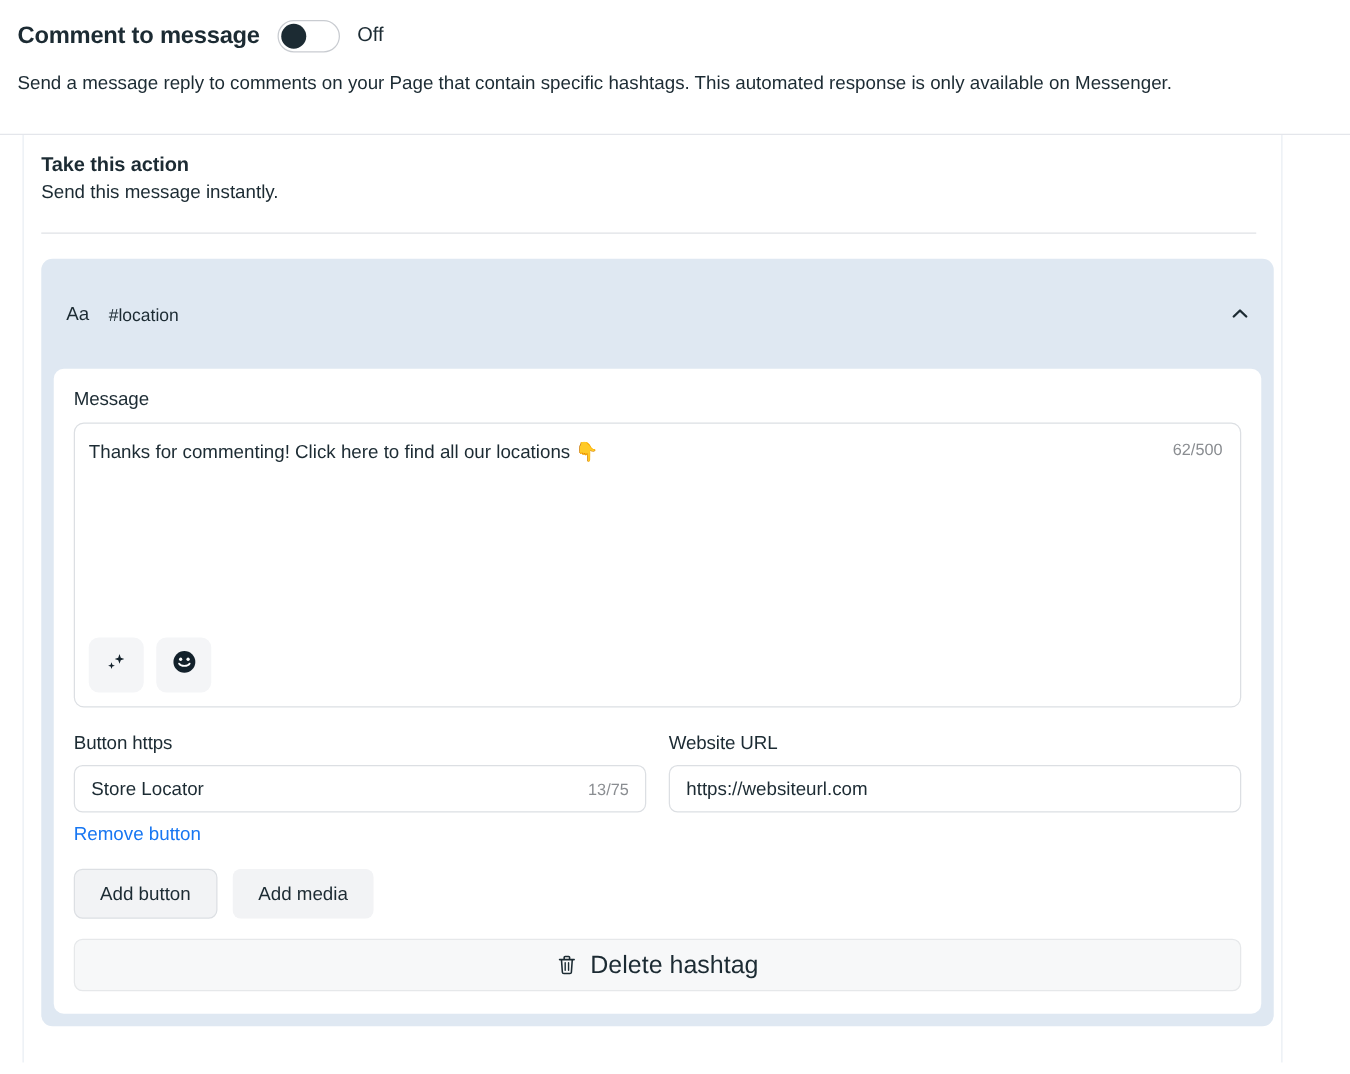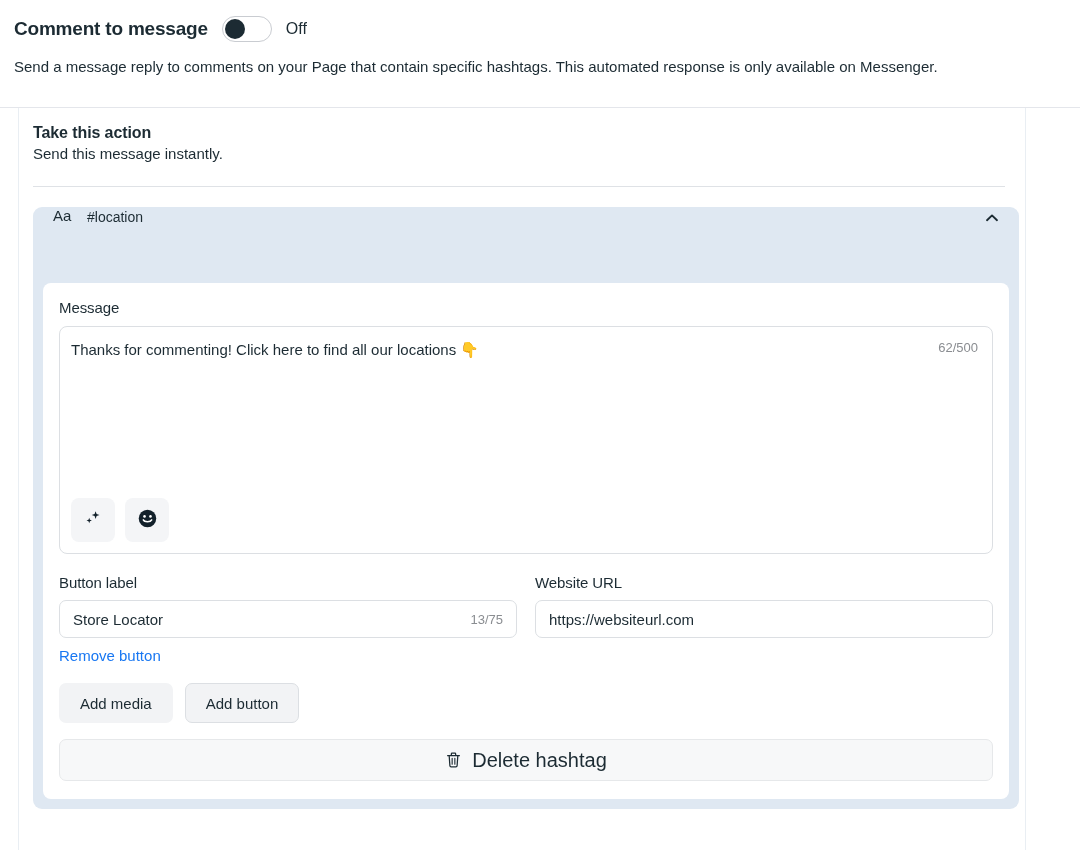--- a/index.html
+++ b/index.html
@@ -92,22 +92,22 @@
   .hashtag-card {
     margin-top: 20px;
     width: 986px;
     background: #dfe8f2;
     border-radius: 9px;
     padding: 0 0 10px 0;
     overflow: hidden;
   }
   .hashtag-head {
     display: flex;
-    align-items: flex-start;
-    height: 76px;
+    align-items: center;
+    height: 88px;
     padding: 0 16px 0 20px;
     cursor: pointer;
   }
   .aa-icon {
     width: 34px;
     font-size: 15px;
     color: #1c2b33;
     text-align: left;
     flex: none;
   }
@@ -310,40 +310,40 @@
                 <path d="M7.2 13.6 C8.6 16.4 15.4 16.4 16.8 13.6" fill="none" stroke="#ffffff" stroke-width="1.7" stroke-linecap="round"></path>
               </svg>
             </span>
           </div>
         </div>
       </div>
 
       <div class="cols">
 
         <div class="col">
-          <div class="field-label">Button label</div>
+          <div class="field-label">Button https</div>
           <div class="text-input">
             <span class="val">Store Locator</span>
             <span class="cnt">13/75</span>
           </div>
           <span class="link">Remove button</span>
         </div>
 
         <div class="col">
           <div class="field-label">Website URL</div>
           <div class="text-input">
             <span class="val" placeholder="https://websiteurl.com">https://websiteurl.com</span>
           </div>
         </div>
 
       </div>
 
       <div class="action-row">
+        <div class="gbtn outlined">Add button</div>
         <div class="gbtn">Add media</div>
-        <div class="gbtn outlined">Add button</div>
       </div>
 
       <div class="delete-row">
         <span class="trash">
           <svg width="17" height="18" viewBox="0 0 18 20" aria-hidden="true">
             <path d="M2.5 5.2 H15.5" stroke="#1c2b33" stroke-width="1.4" stroke-linecap="round" fill="none"></path>
             <path d="M6.6 5.2 V3.2 C6.6 2.7 7 2.4 7.4 2.4 H10.6 C11 2.4 11.4 2.7 11.4 3.2 V5.2" stroke="#1c2b33" stroke-width="1.4" fill="none" stroke-linejoin="round"></path>
             <path d="M4.2 5.2 L5 16.4 C5.05 17.1 5.6 17.6 6.3 17.6 H11.7 C12.4 17.6 12.95 17.1 13 16.4 L13.8 5.2" stroke="#1c2b33" stroke-width="1.4" fill="none" stroke-linejoin="round"></path>
             <path d="M7.5 8 V14.6 M10.5 8 V14.6" stroke="#1c2b33" stroke-width="1.25" stroke-linecap="round" fill="none"></path>
           </svg>

